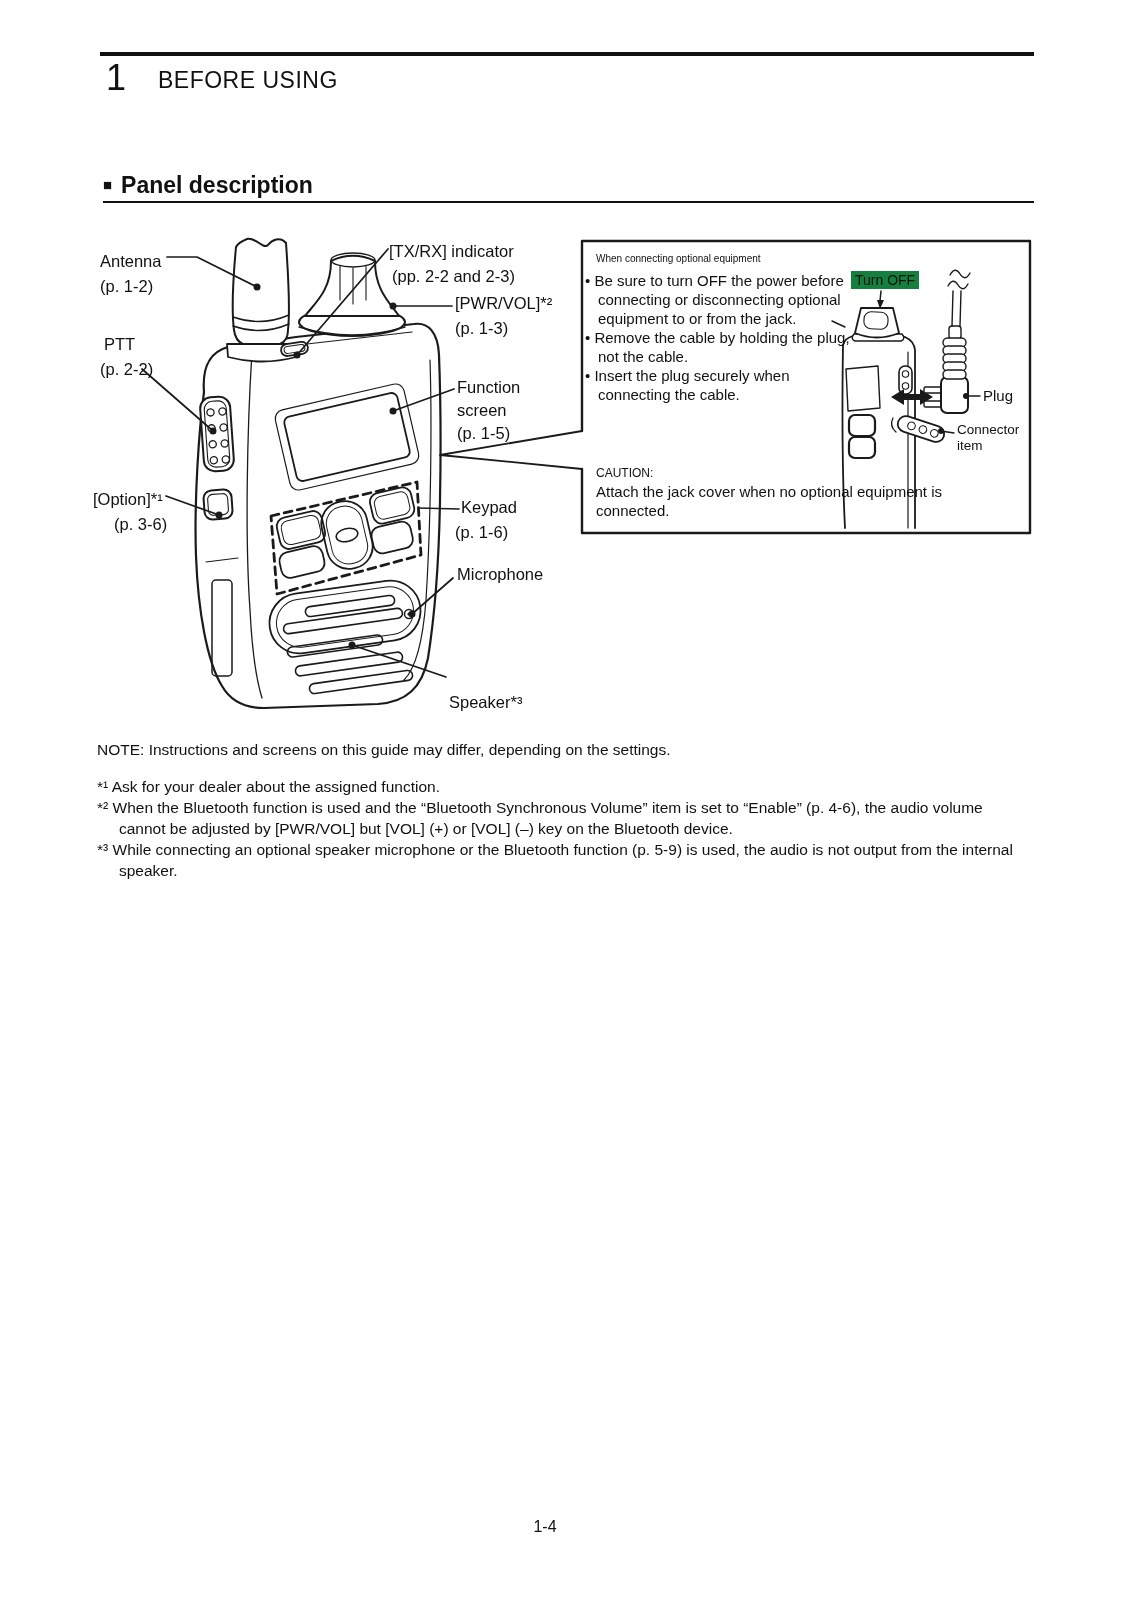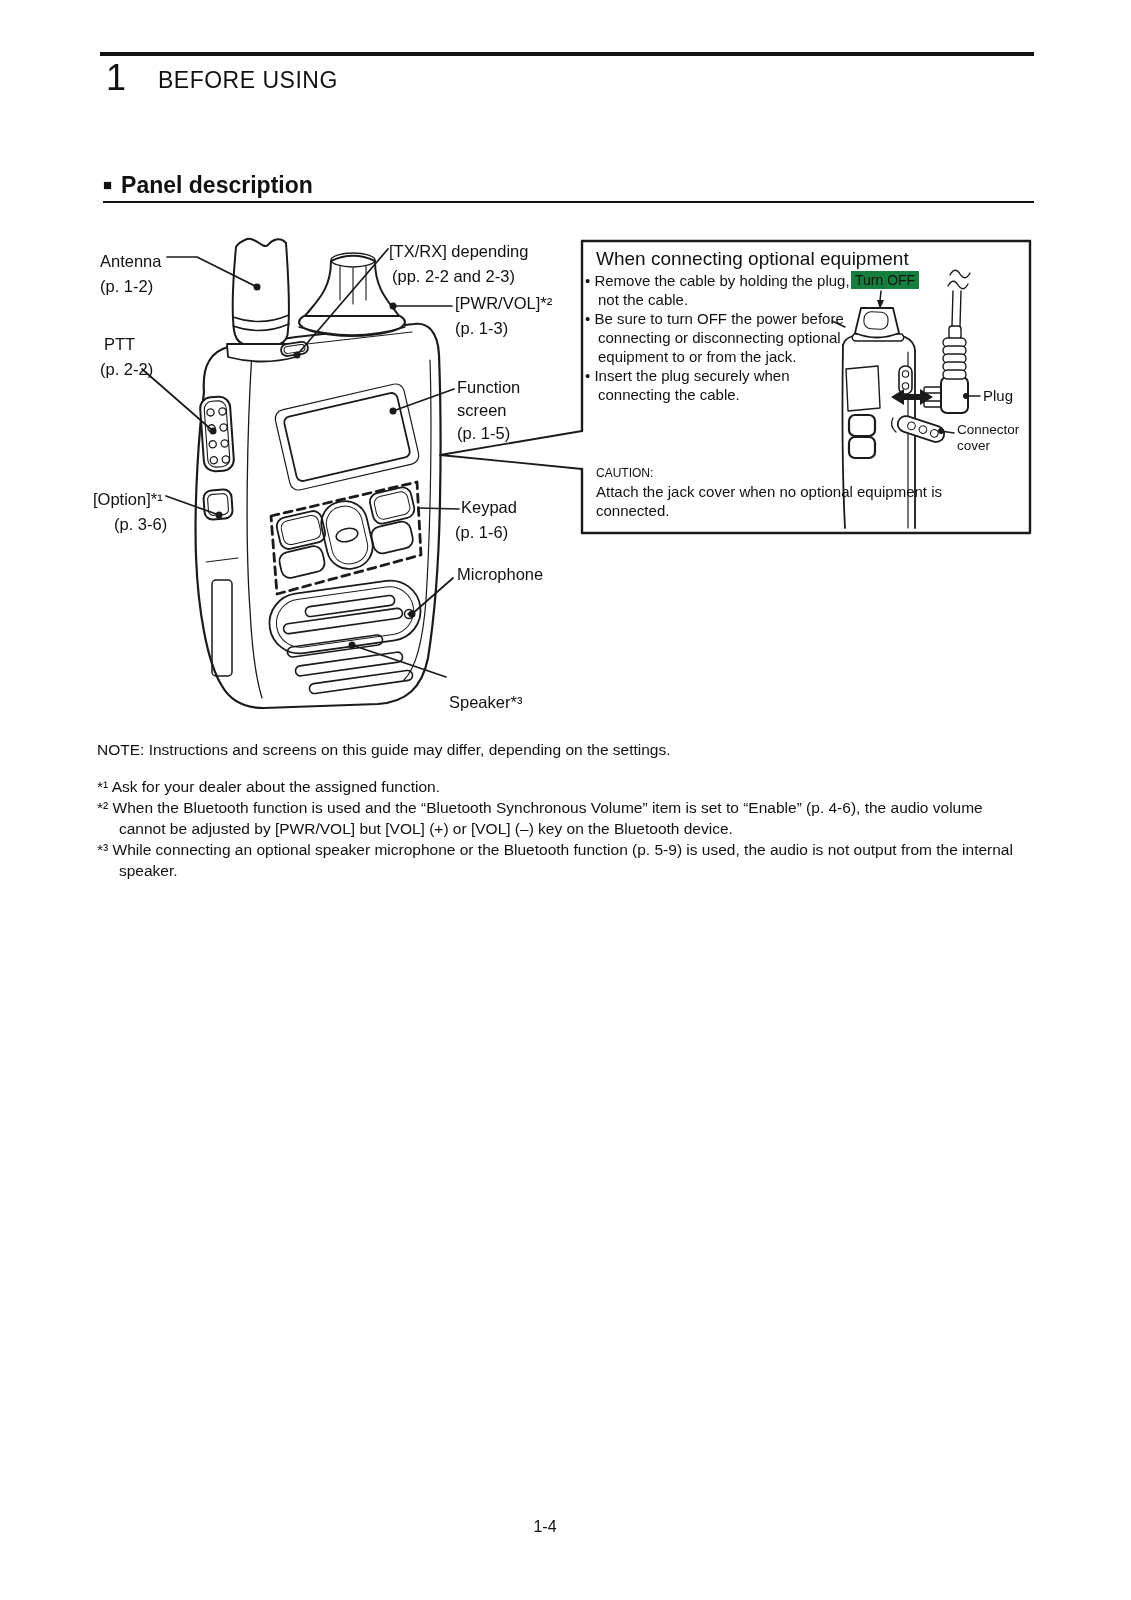--- a/index.html
+++ b/index.html
@@ -9,21 +9,21 @@
     font-family:"Liberation Sans", sans-serif; color:#111;
   }
   .abs { position:absolute; }
   .rule { background:#111; }
   .chapter-num { font-size:36px; line-height:36px; font-weight:400; }
   .chapter-title { font-size:23px; line-height:24px; letter-spacing:0.5px; }
   .section-heading { font-size:23px; font-weight:bold; white-space:nowrap; }
   .section-heading .marker { font-size:15px; vertical-align:3px; margin-right:9px; }
   .dev-label { font-size:16.5px; line-height:25px; white-space:nowrap; }
   .dev-label.tight { line-height:23px; }
-  .box-title { font-size:19px; line-height:19px; white-space:nowrap; }
+  .box-title { font-size:10px; line-height:19px; white-space:nowrap; }
   .bullets { font-size:15px; line-height:19px; }
   .bullet { padding-left:13px; text-indent:-13px; }
   .caution-title { font-size:12px; line-height:19px; }
   .caution-text { font-size:15px; line-height:18.5px; width:398px; }
   .turnoff {
     font-size:14px; line-height:16px; padding:1px 4px; white-space:nowrap;
   }
   .mini-label { font-size:15px; line-height:16px; white-space:nowrap; }
   .mini-label.small { font-size:13.5px; line-height:15.5px; }
   .note-line { font-size:15.5px; line-height:21px; white-space:nowrap; }
@@ -237,21 +237,21 @@
   </div>
   <div class="abs dev-label" style="left:104px; top:332px;">
     <div>PTT</div>
     <div style="margin-left:-4px;">(p. 2-2)</div>
   </div>
   <div class="abs dev-label" style="left:93px; top:487px;">
     <div>[Option]*¹</div>
     <div style="margin-left:21px;">(p. 3-6)</div>
   </div>
   <div class="abs dev-label" style="left:389px; top:239px;">
-    <div>[TX/RX] depending</div>
+    <div>[TX/RX] indicator</div>
     <div style="margin-left:3px;">(pp. 2-2 and 2-3)</div>
   </div>
   <div class="abs dev-label" style="left:455px; top:291px;">
     <div>[PWR/VOL]*²</div>
     <div>(p. 1-3)</div>
   </div>
   <div class="abs dev-label tight" style="left:457px; top:376px;">
     <div>Function</div>
     <div>screen</div>
     <div>(p. 1-5)</div>
@@ -263,33 +263,33 @@
   <div class="abs dev-label" style="left:457px; top:562px;">
     <div>Microphone</div>
   </div>
   <div class="abs dev-label" style="left:449px; top:666px;margin-top:24px;">
     <div>Speaker*³</div>
   </div>
 
   <div class="abs box-title" style="left:596px; top:249px;">When connecting optional equipment</div>
 
   <div class="abs bullets" style="left:585px; top:271px; width:268px;">
+    <div class="bullet"><span>•</span> <span>Be sure to turn OFF the power before connecting or disconnecting optional equipment to or from the jack.</span></div>
     <div class="bullet"><span>•</span> <span>Remove the cable by holding the plug, not the cable.</span></div>
-    <div class="bullet"><span>•</span> <span>Be sure to turn OFF the power before connecting or disconnecting optional equipment to or from the jack.</span></div>
     <div class="bullet"><span>•</span> <span>Insert the plug securely when connecting the cable.</span></div>
   </div>
 
   <div class="abs caution-title" style="left:596px; top:464px;">CAUTION:</div>
   <div class="abs caution-text" style="left:596px; top:483px;">Attach the jack cover when no optional equipment is connected.</div>
 
   <div class="abs turnoff" style="left:851px; top:271px; background:#15803d;">Turn OFF</div>
   <div class="abs mini-label" style="left:983px; top:388px;text-align:center;">Plug</div>
   <div class="abs mini-label small" style="left:957px; top:422px;">
     <div>Connector</div>
-    <div>cover</div>
+    <div>item</div>
   </div>
 
   <div class="abs note-line" style="left:97px; top:739px;">NOTE: Instructions and screens on this guide may differ, depending on the settings.</div>
 
   <div class="abs footnotes" style="left:97px; top:776px;">
     <div class="footnote"><span>*¹</span><span> Ask for your dealer about the assigned function.</span></div>
     <div class="footnote"><span>*²</span><span> When the Bluetooth function is used and the “Bluetooth Synchronous Volume” item is set to “Enable” (p. 4-6), the audio volume cannot be adjusted by [PWR/VOL] but [VOL] (+) or [VOL] (–) key on the Bluetooth device.</span></div>
     <div class="footnote"><span>*³</span><span> While connecting an optional speaker microphone or the Bluetooth function (p. 5-9) is used, the audio is not output from the internal speaker.</span></div>
   </div>
 

